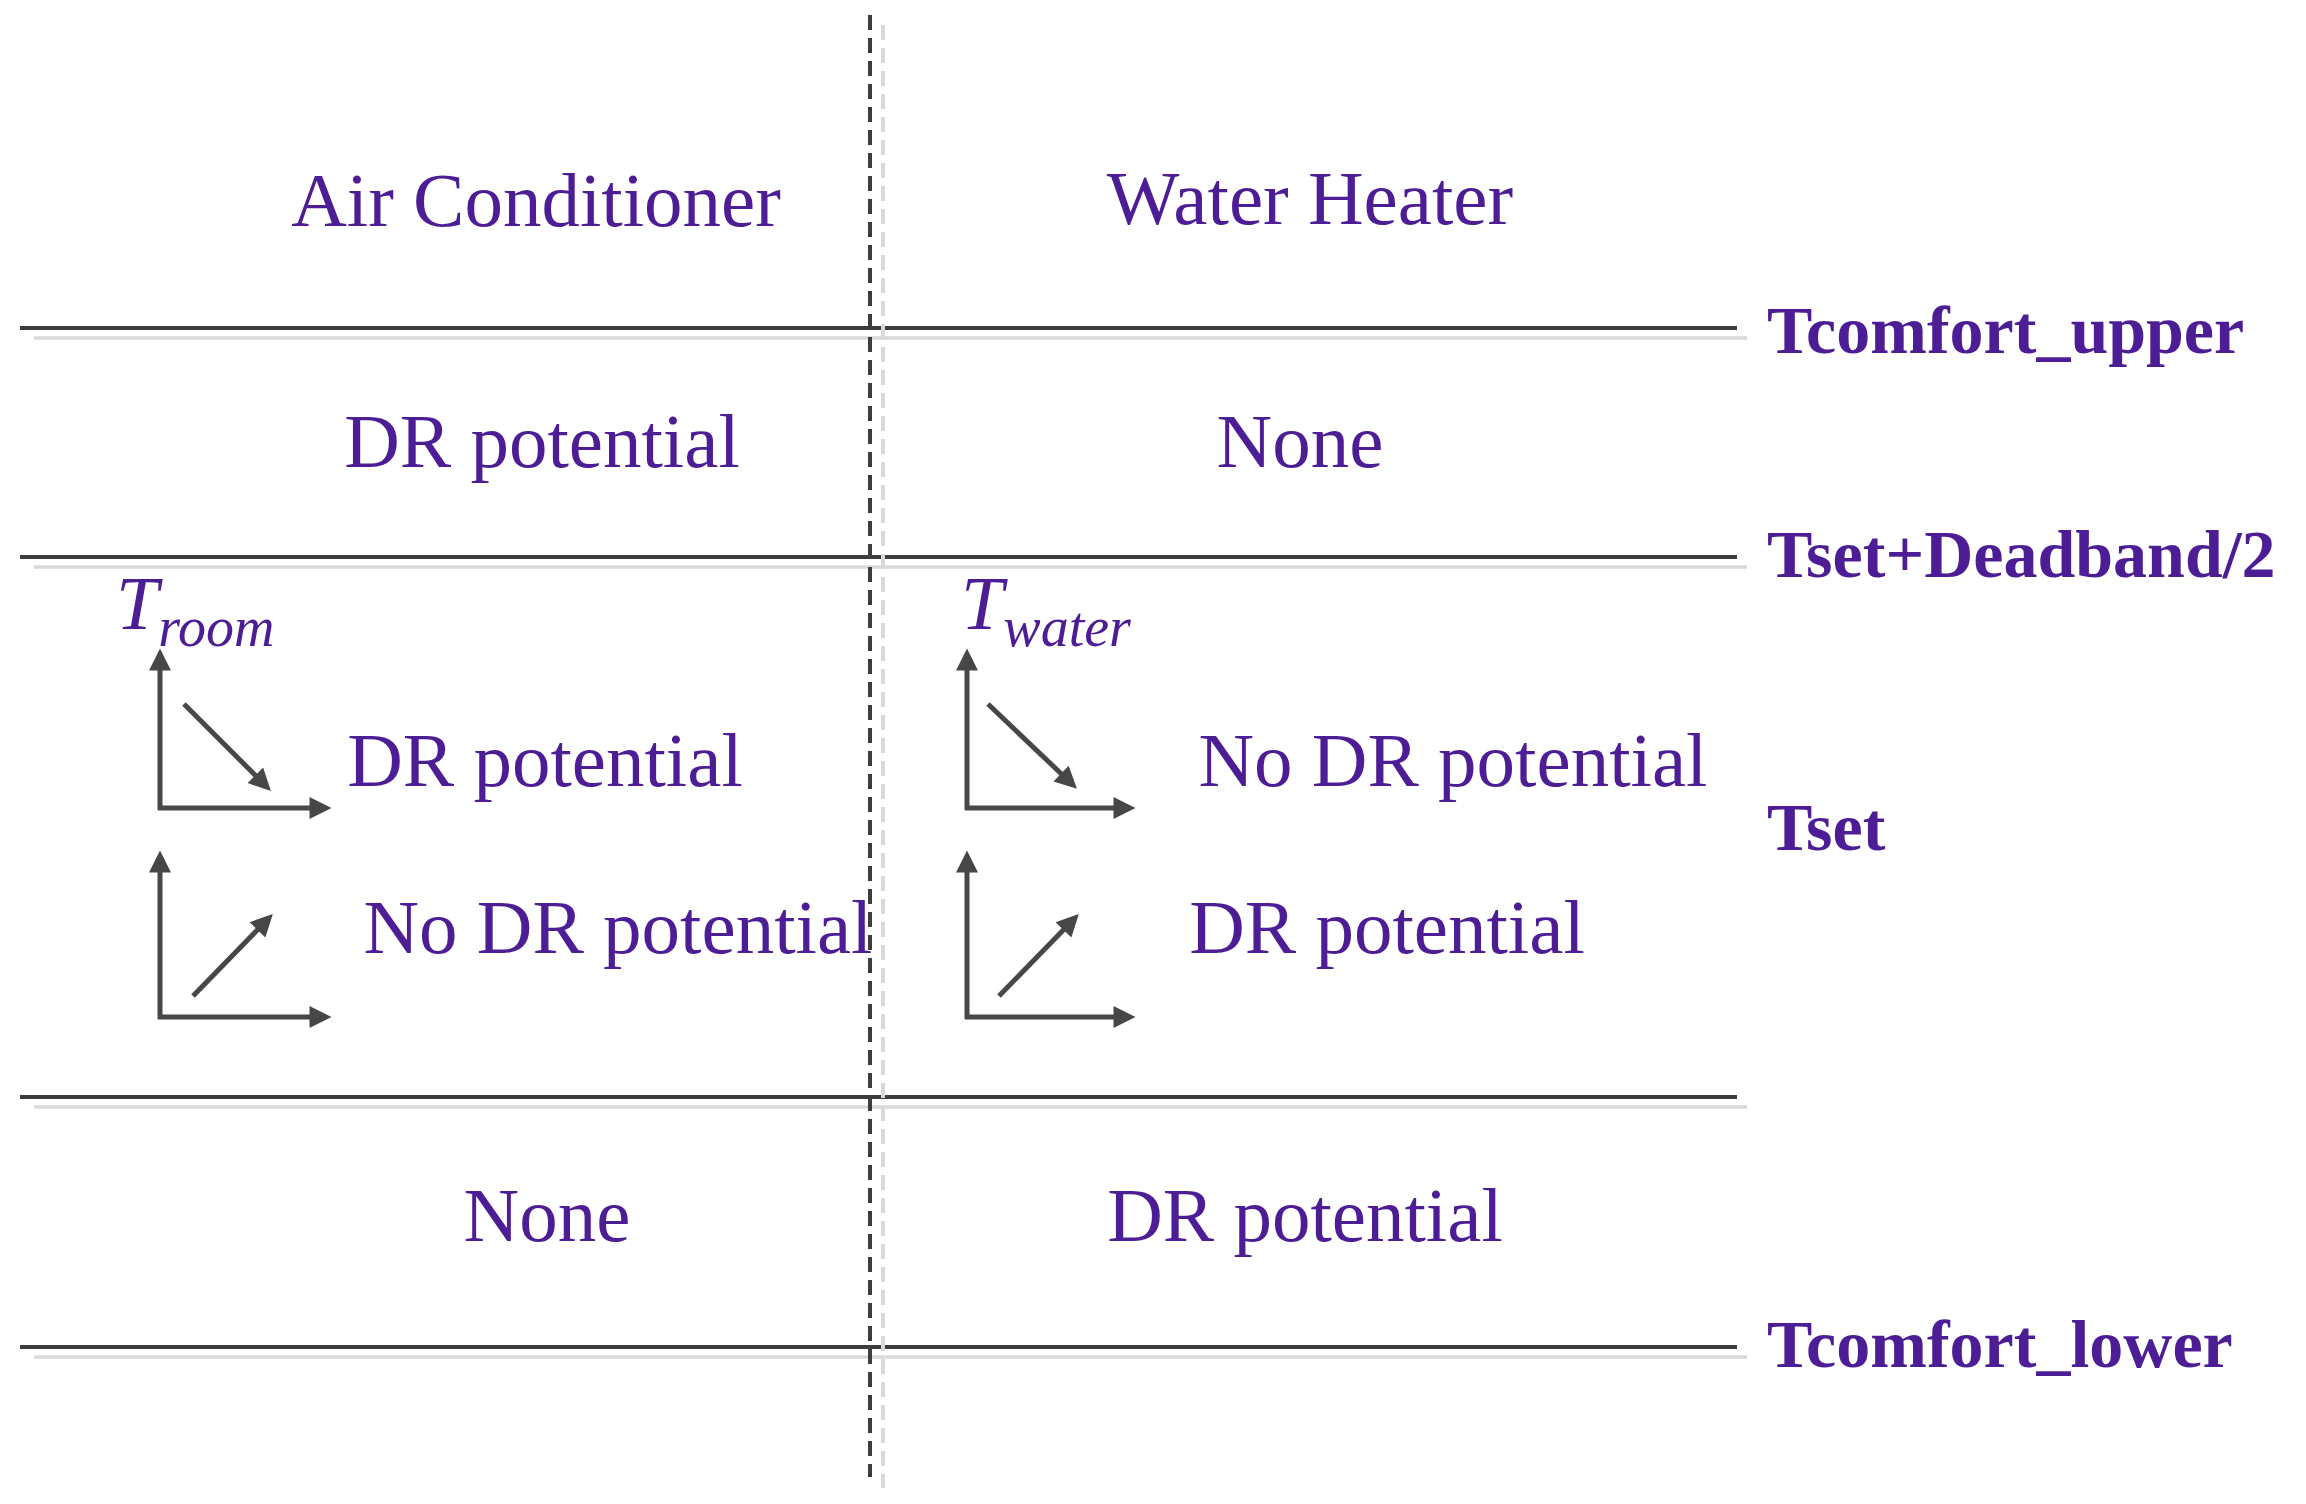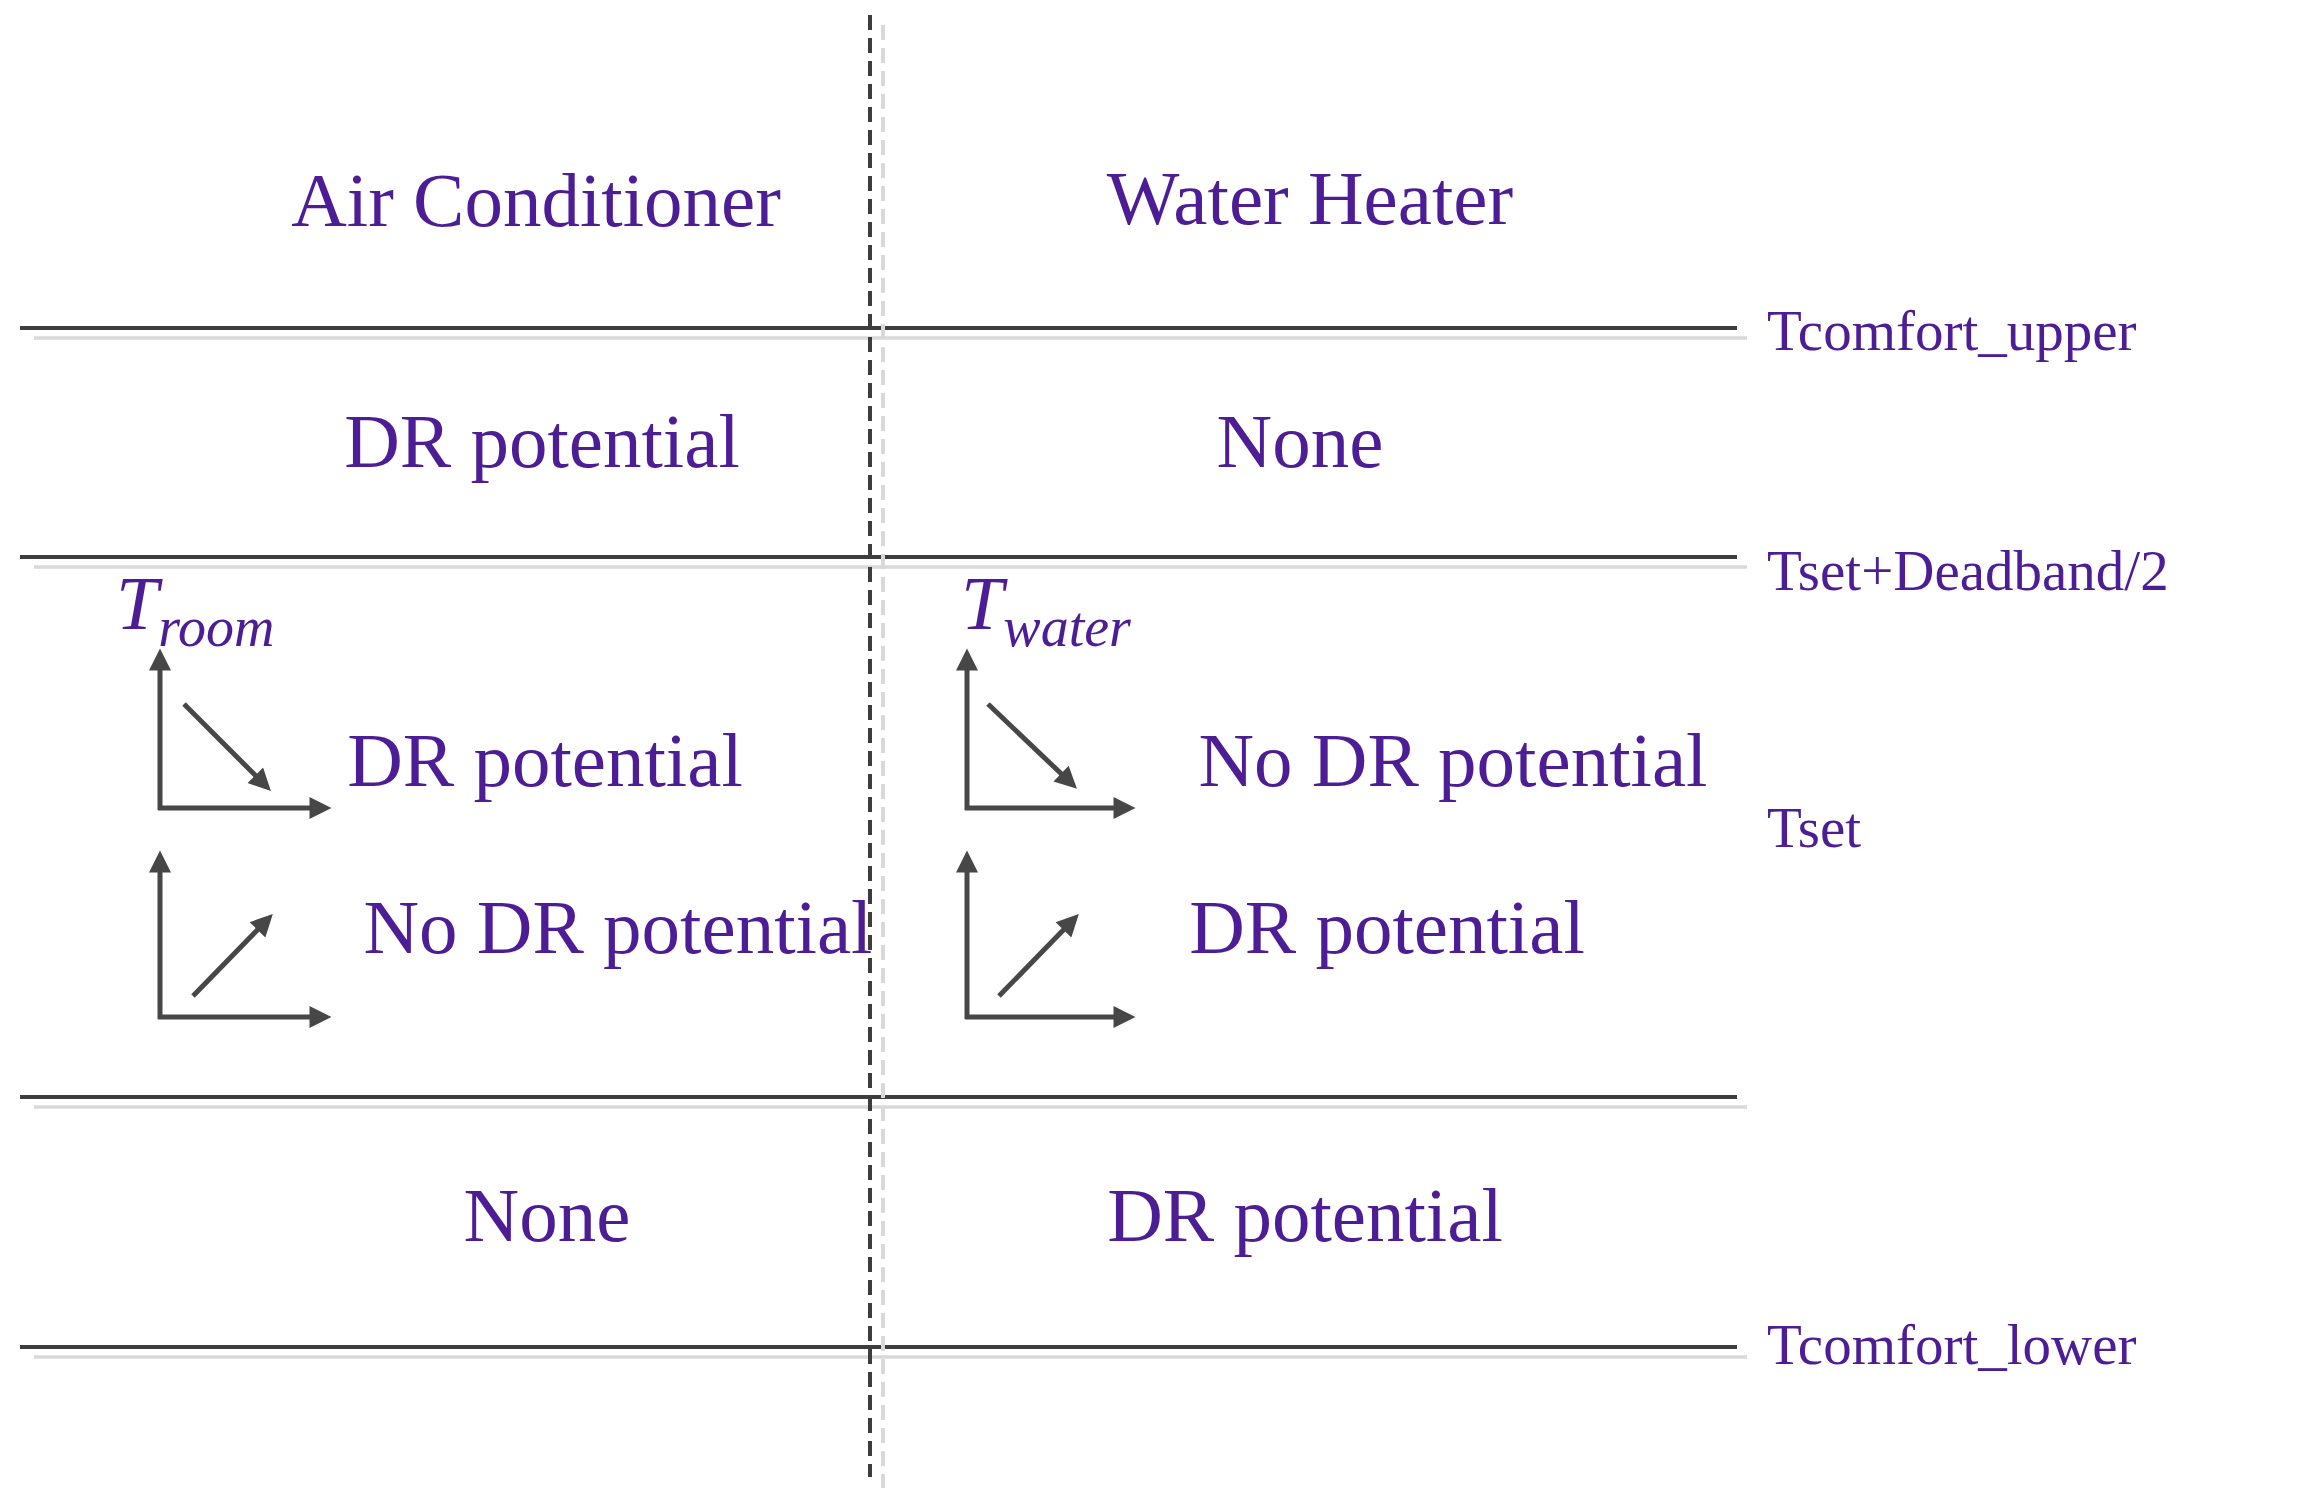--- a/index.html
+++ b/index.html
@@ -6,22 +6,23 @@
   .canvas{
     position:relative;width:2306px;height:1504px;background:#ffffff;
     font-family:"Liberation Serif","DejaVu Serif",serif;color:#4c1d95;overflow:hidden;
   }
   .overlay{position:absolute;left:0;top:0;}
   .txt{
     position:absolute;font-size:77px;line-height:1;white-space:nowrap;
     transform:translate(-50%,-50%);
   }
   .lbl{
-    position:absolute;left:1767px;font-size:57px;line-height:1;white-space:nowrap;
+    position:absolute;left:1767px;font-size:68px;line-height:1;white-space:nowrap;
     transform:translateY(-50%);
+    font-weight:bold;
   }
   .tvar{
     position:absolute;font-size:76px;line-height:1;font-style:italic;white-space:nowrap;
   }
   .tvar .sub{font-size:56px;vertical-align:-17px;}
 </style>
 </head>
 <body>
 
 <div class="canvas">
@@ -86,17 +87,17 @@
 
   <div class="txt" style="left:545px;top:760px">DR potential</div>
   <div class="txt" style="left:1453px;top:760px">No DR potential</div>
   <div class="txt" style="left:618px;top:927px">No DR potential</div>
   <div class="txt" style="left:1387px;top:927px">DR potential</div>
 
   <div class="txt" style="left:547px;top:1215px">None</div>
   <div class="txt" style="left:1305px;top:1215px">DR potential</div>
 
   <div class="lbl" style="top:330px">Tcomfort_upper</div>
-  <div class="lbl" style="top:570px">Tset+Deadband/2</div>
+  <div class="lbl" style="top:554px">Tset+Deadband/2</div>
   <div class="lbl" style="top:827px">Tset</div>
   <div class="lbl" style="top:1344px">Tcomfort_lower</div>
 
 </div>
 
 </body></html>

